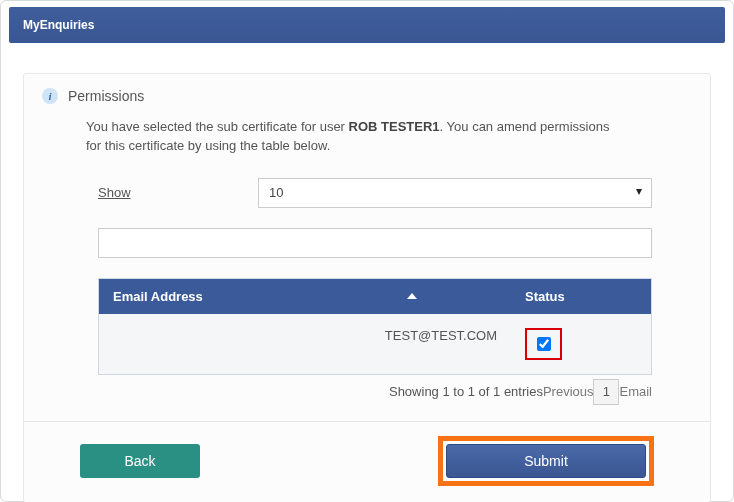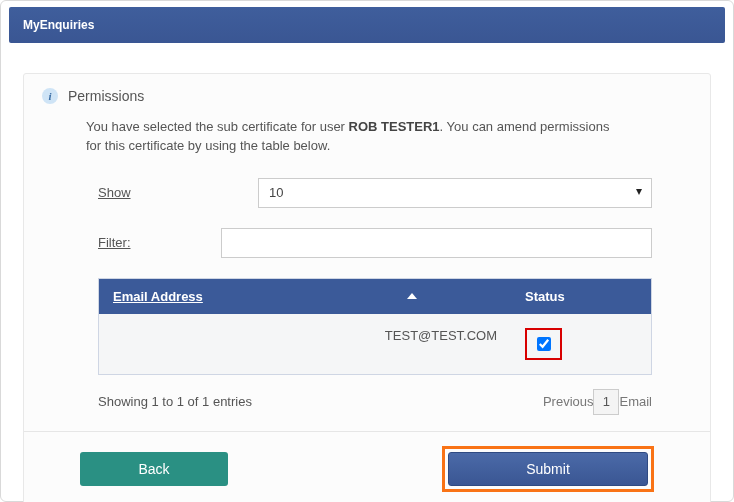--- a/index.html
+++ b/index.html
@@ -118,21 +118,21 @@
     background: #3b5a99;
     color: #fff;
     display: flex;
     font-weight: bold;
   }
   .th {
     padding: 10px 14px;
     display:flex;
     align-items:center;
   }
-  .th-email { flex: 1; gap:24px;text-decoration:underline;}
+  .th-email { flex: 1; gap:24px;}
   .th-status { width: 140px; justify-content:flex-start;}
   .sort-ico {
     margin-left: auto;
     margin-right: 80px;
     width: 0; height: 0;
     border-left: 5px solid transparent;
     border-right: 5px solid transparent;
     border-bottom: 6px solid #fff;
   }
   .trow {
@@ -146,21 +146,22 @@
     border: 2px solid #d80000;
     padding: 4px 6px;
     display:inline-flex;
   }
   input[type=checkbox]{
     width:14px;height:14px;
   }
   .pager {
     display:flex;
     align-items:center;
-    margin-top: 14px;
+    margin-top: 4px;
+    text-align: right;
   }
   .pager-info { flex:1; color:#555;}
   .pager-ctrl {
     display:flex; align-items:center; color:#777;
   }
   .page-num {
     border:1px solid #ccc;
     background:#f4f4f4;
     width:26px; height:26px;
     display:flex;align-items:center;justify-content:center;
@@ -177,24 +178,24 @@
   .btn {
     border: none;
     color:#fff;
     font-size:14px;
     border-radius:3px;
     height:34px;
     cursor:pointer;
   }
   .btn-back {
     background:#2a9083;
-    width: 148px;
+    width: 120px;
   }
   .submit-hl {
-    border:3px solid #f97316;
+    border:5px solid #f97316;
     padding:3px;
   }
   .btn-submit{
     background:#3f5e9c;
     background: linear-gradient(#4b6aa8,#3a5693);
     width: 200px;
     border:1px solid #2f4a82;
   }
 </style>
 </head>
@@ -222,21 +223,20 @@
       <div class="row">
         <div class="row-label">Show</div>
         <div class="select-wrap">
           <select>
             <option>10</option>
           </select>
         </div>
       </div>
 
       <div class="row">
-        <div class="row-label">Filter:</div>
         <input type="text" value="" style="">
       </div>
 
       <div class="table">
         <div class="thead">
           <div class="th th-email">
             <span>Email Address</span>
             <span class="sort-ico"></span>
           </div>
           <div class="th th-status">

